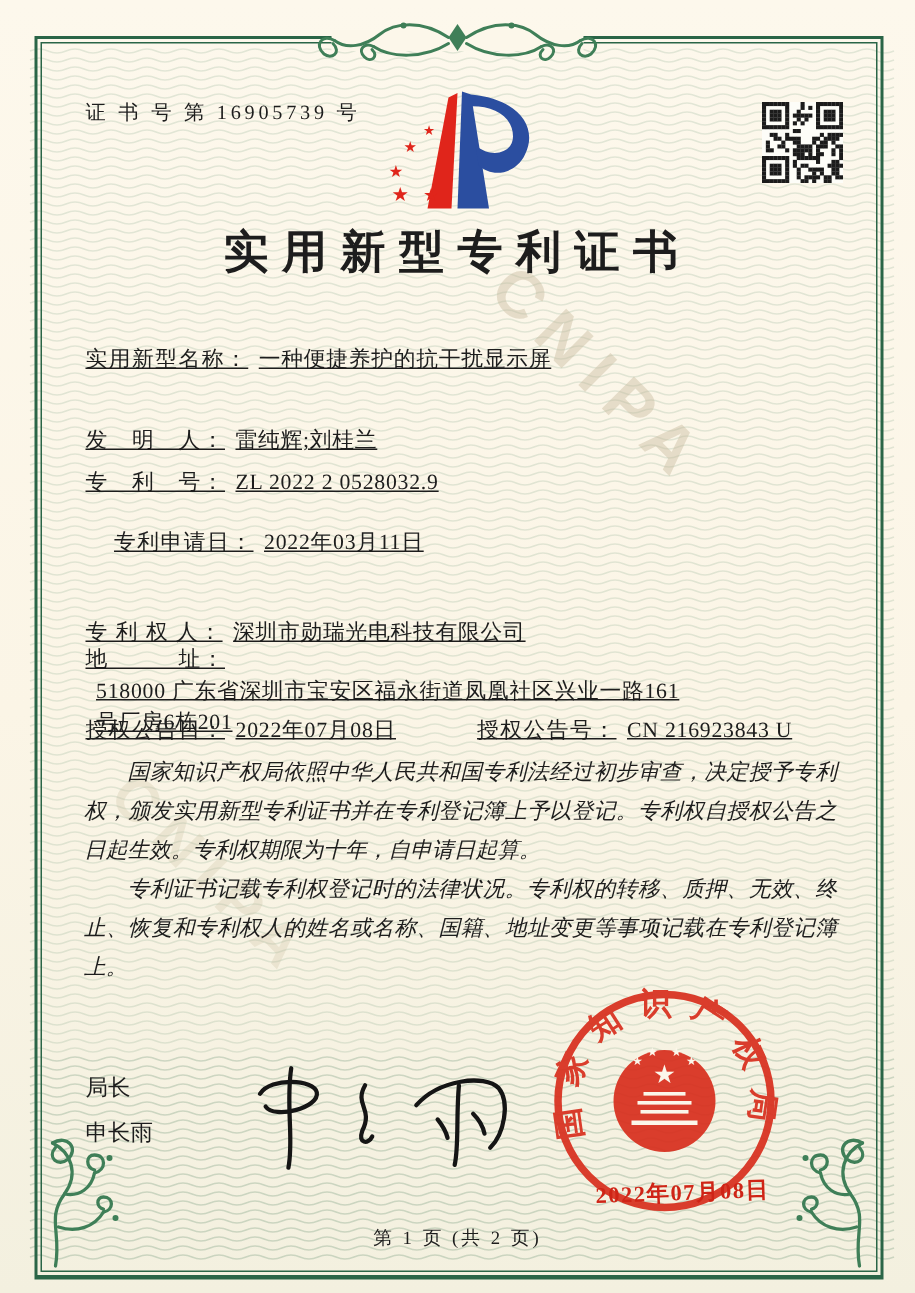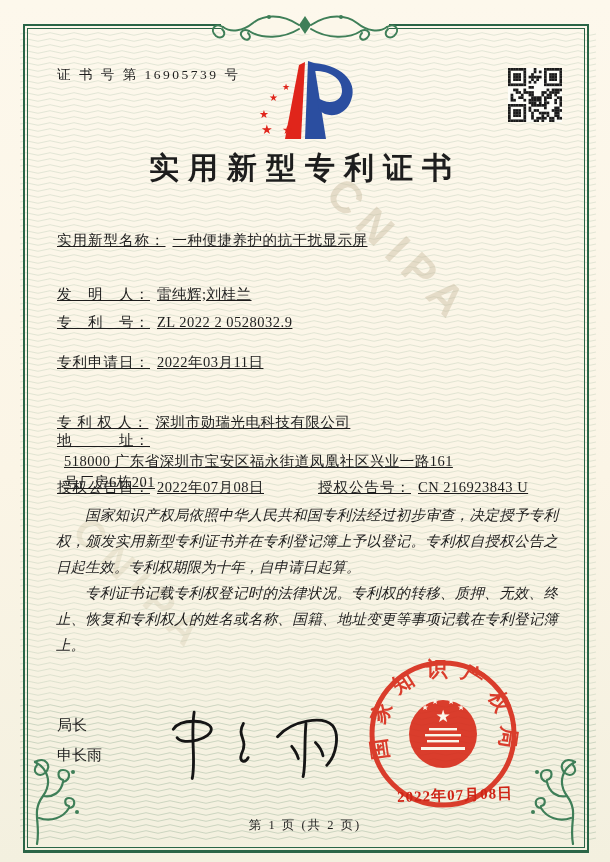--- a/index.html
+++ b/index.html
@@ -20,21 +20,21 @@
   .wm2{left:96px;top:508px;font-size:40px;color:rgba(198,184,156,0.26);}
   .cert-no{position:absolute;left:57px;top:66px;font-size:13.5px;letter-spacing:2.5px;}
   .logo{position:absolute;left:252px;top:58px;}
   .qr{position:absolute;left:508px;top:68px;background:#fdfdf8;}
   .title{position:absolute;left:0;right:0;top:148px;margin:0;text-align:center;
          font-size:30px;font-weight:bold;letter-spacing:9px;}
   .row{position:absolute;left:57px;display:flex;font-size:14.5px;line-height:21px;text-decoration:underline;}
   .lbl{flex:0 0 auto;letter-spacing:1px;white-space:pre;}
   .val{margin-left:7px;letter-spacing:0.5px;max-width:392px;}
   .row-name{top:230px;} .row-inventors{top:284px;align-items:center;} .row-patentno{top:312px;}
-  .row-filing{top:352px;} .row-patentee{top:392px;margin-top:20px;} .row-address{top:430px;flex-direction:column;}
+  .row-filing{top:352px;margin-left:19px;} .row-patentee{top:392px;margin-top:20px;} .row-address{top:430px;flex-direction:column;}
   .row-grantdate{top:477px;} .row-grantno{top:477px;left:318px;}
   .body-text{position:absolute;left:56px;top:502px;width:502px;font-size:14.5px;
              line-height:26px;text-align:justify;}
   .body-text p{margin:0;text-indent:2em;font-style:italic;}
   .sig-title{position:absolute;left:57px;top:716px;font-size:15px;
              font-family:"Liberation Sans",sans-serif;}
   .sig-name{position:absolute;left:57px;top:746px;font-size:15px;
             font-family:"Liberation Sans",sans-serif;}
   .signature{position:absolute;left:156px;top:697px;}
   .seal{position:absolute;left:363px;top:654px;opacity:0.93;}

